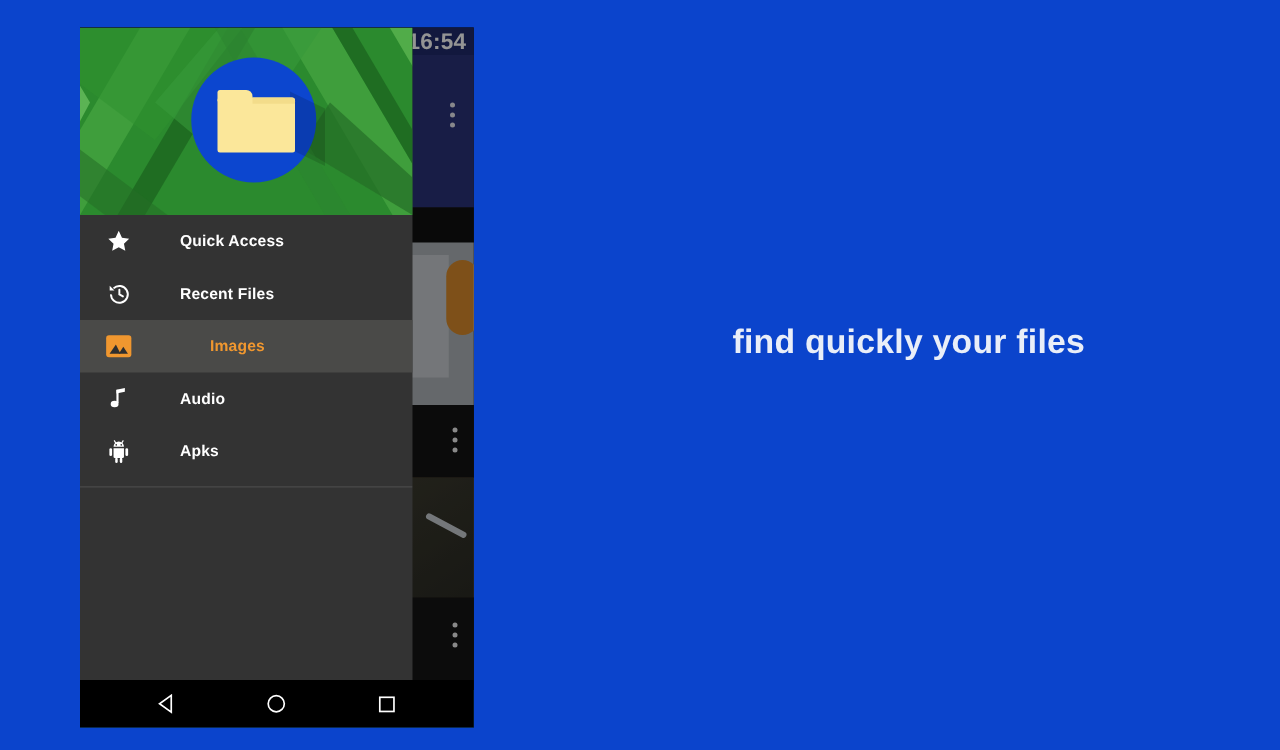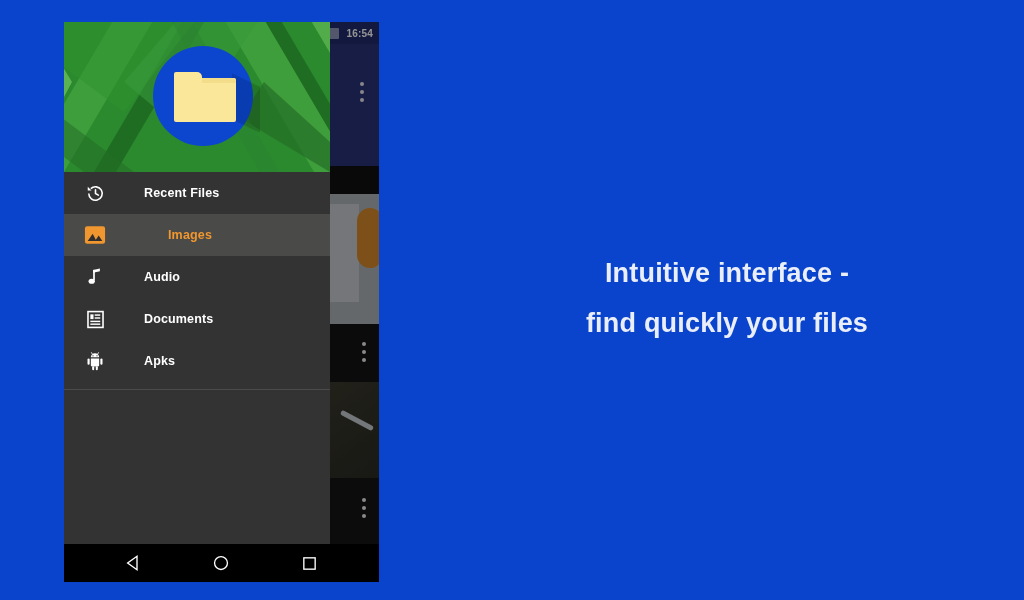--- a/index.html
+++ b/index.html
@@ -39,21 +39,21 @@
     height: 22px;
     background: #1f2a6b;
     display: flex;
     align-items: center;
     justify-content: flex-end;
     padding-right: 6px;
     box-sizing: border-box;
   }
   #status-time {
     color: #ffffff;
-    font-size: 10px;
+    font-size: 18px;
     font-weight: bold;
     letter-spacing: .2px;
   }
   #status-icon {
     width: 11px; height: 11px;
     background: #8f96bb;
     margin-right: 7px;
     border-radius: 1px;
   }
   #app-bar {
@@ -422,20 +422,28 @@
       <div id="folder-shadow"></div>
       <div id="folder">
         <div class="tab"></div>
         <div class="body"></div>
         <div class="lip"></div>
       </div>
     </div>
 
     <div id="drawer-list">
 
+      <div class="drawer-item">
+        <span class="di-icon">
+          <svg class="svg-ico" width="20" height="20" viewBox="0 0 24 24" fill="#ffffff">
+              <polygon points="12,2 15.1,8.6 22,9.5 17,14.3 18.3,21.2 12,17.8 5.7,21.2 7,14.3 2,9.5 8.9,8.6"></polygon>
+            </svg>
+        </span>
+        <span class="di-label">Quick Access</span>
+      </div>
 
       <div class="drawer-item">
         <span class="di-icon">
           <svg class="svg-ico" width="19" height="19" viewBox="0 0 24 24" fill="none" stroke="#ffffff" stroke-width="2">
             <path d="M3.5 12a8.5 8.5 0 1 0 2.6-6.1"></path>
             <polyline points="2.2,3.4 2.2,8.2 7,8.2" fill="#ffffff" stroke="none"></polyline>
             <polyline points="12,7.2 12,12 15.6,14" stroke-linecap="round"></polyline>
           </svg>
         </span>
         <span class="di-label">Recent Files</span>
@@ -457,33 +465,20 @@
         <span class="di-icon">
           <svg class="svg-ico" width="18" height="18" viewBox="0 0 24 24" fill="#ffffff">
             <rect x="9.5" y="2.5" width="2.3" height="14"></rect>
             <polygon points="9.5,2.5 18.5,0.6 18.5,4.4 9.5,6.3"></polygon>
             <ellipse cx="7.6" cy="17.6" rx="4.2" ry="3.4"></ellipse>
           </svg>
         </span>
         <span class="di-label">Audio</span>
       </div>
 
-      <div class="drawer-item">
-        <span class="di-icon">
-          <svg class="svg-ico" width="19" height="19" viewBox="0 0 24 24">
-            <rect x="2.5" y="2" width="19" height="20" fill="none" stroke="#ffffff" stroke-width="2"></rect>
-            <rect x="5.5" y="5.5" width="4" height="6" fill="#ffffff"></rect>
-            <rect x="11" y="5.5" width="7" height="1.8" fill="#ffffff"></rect>
-            <rect x="11" y="9.2" width="7" height="1.8" fill="#ffffff"></rect>
-            <rect x="5.5" y="13.5" width="12.5" height="1.8" fill="#ffffff"></rect>
-            <rect x="5.5" y="17" width="12.5" height="1.8" fill="#ffffff"></rect>
-          </svg>
-        </span>
-        <span class="di-label">Documents</span>
-      </div>
 
       <div class="drawer-item">
         <span class="di-icon">
           <svg class="svg-ico" width="20" height="20" viewBox="0 0 24 24" fill="#ffffff">
             <path d="M7 9h10v8.2a1.3 1.3 0 0 1-1.3 1.3H8.3A1.3 1.3 0 0 1 7 17.2Z"></path>
             <rect x="3" y="9" width="2.6" height="7.6" rx="1.3"></rect>
             <rect x="18.4" y="9" width="2.6" height="7.6" rx="1.3"></rect>
             <rect x="8.6" y="18.2" width="2.4" height="5" rx="1.2"></rect>
             <rect x="13" y="18.2" width="2.4" height="5" rx="1.2"></rect>
             <path d="M7 7.6a5 5 0 0 1 10 0Z"></path>
@@ -515,15 +510,14 @@
     </div>
     <div class="nav-btn">
       <svg width="17" height="17" viewBox="0 0 24 24" fill="none" stroke="#ffffff" stroke-width="1.9">
         <rect x="4" y="4" width="16" height="16"></rect>
       </svg>
     </div>
   </div>
 </div>
 
 <div id="promo">
-  <div class="line">Intuitive interface -</div>
   <div class="line">find quickly your files</div>
 </div>
 
 </body></html>

